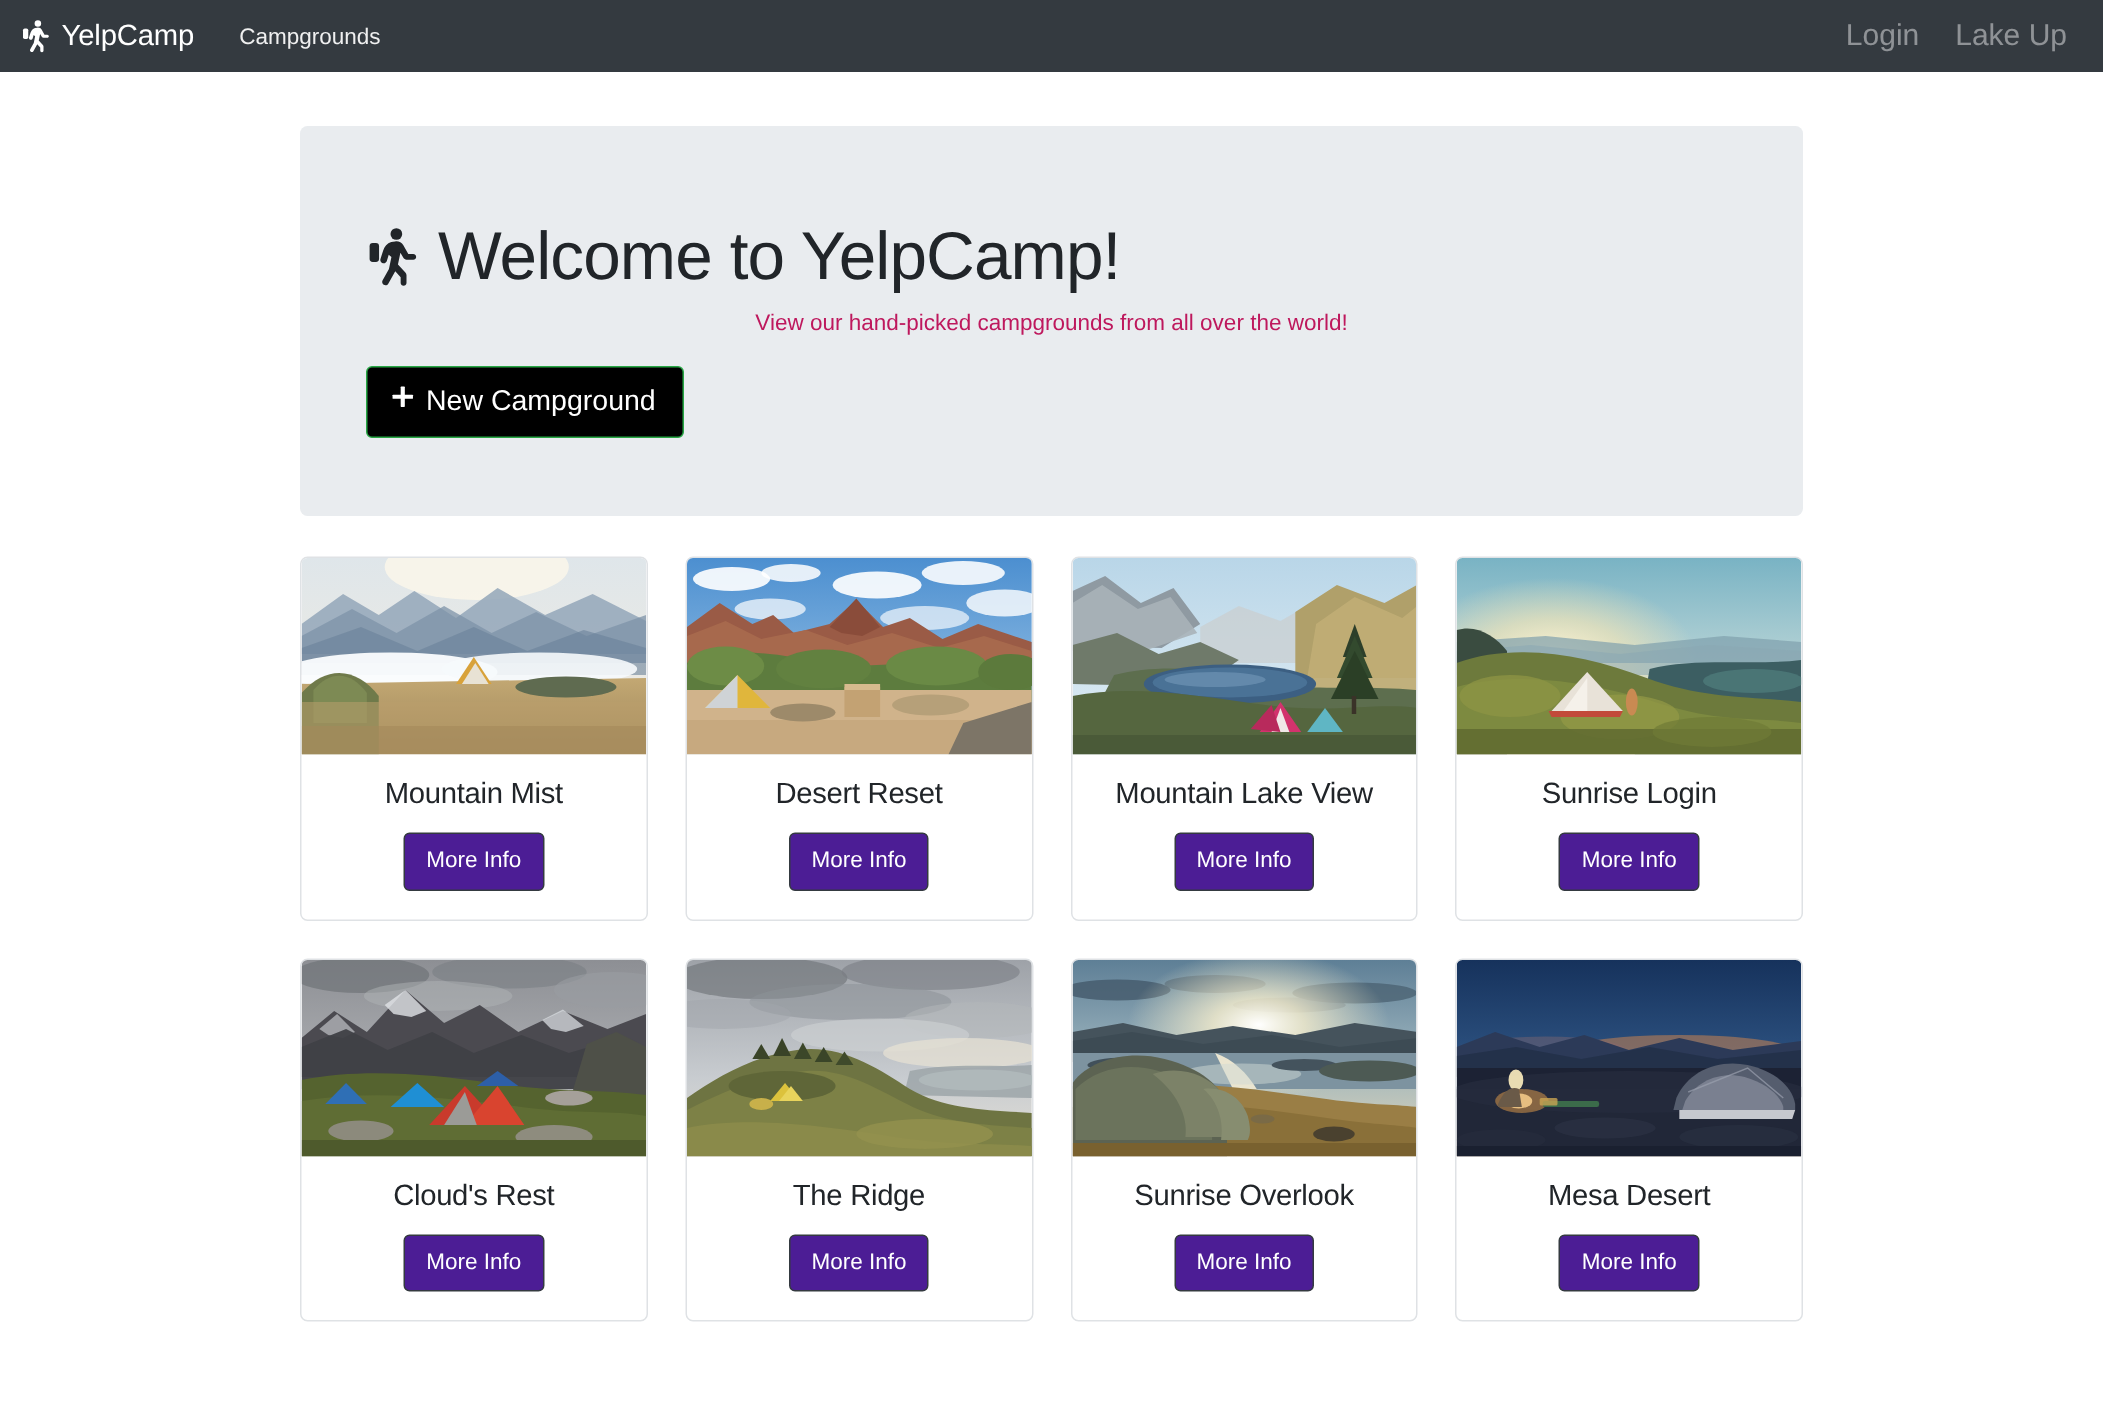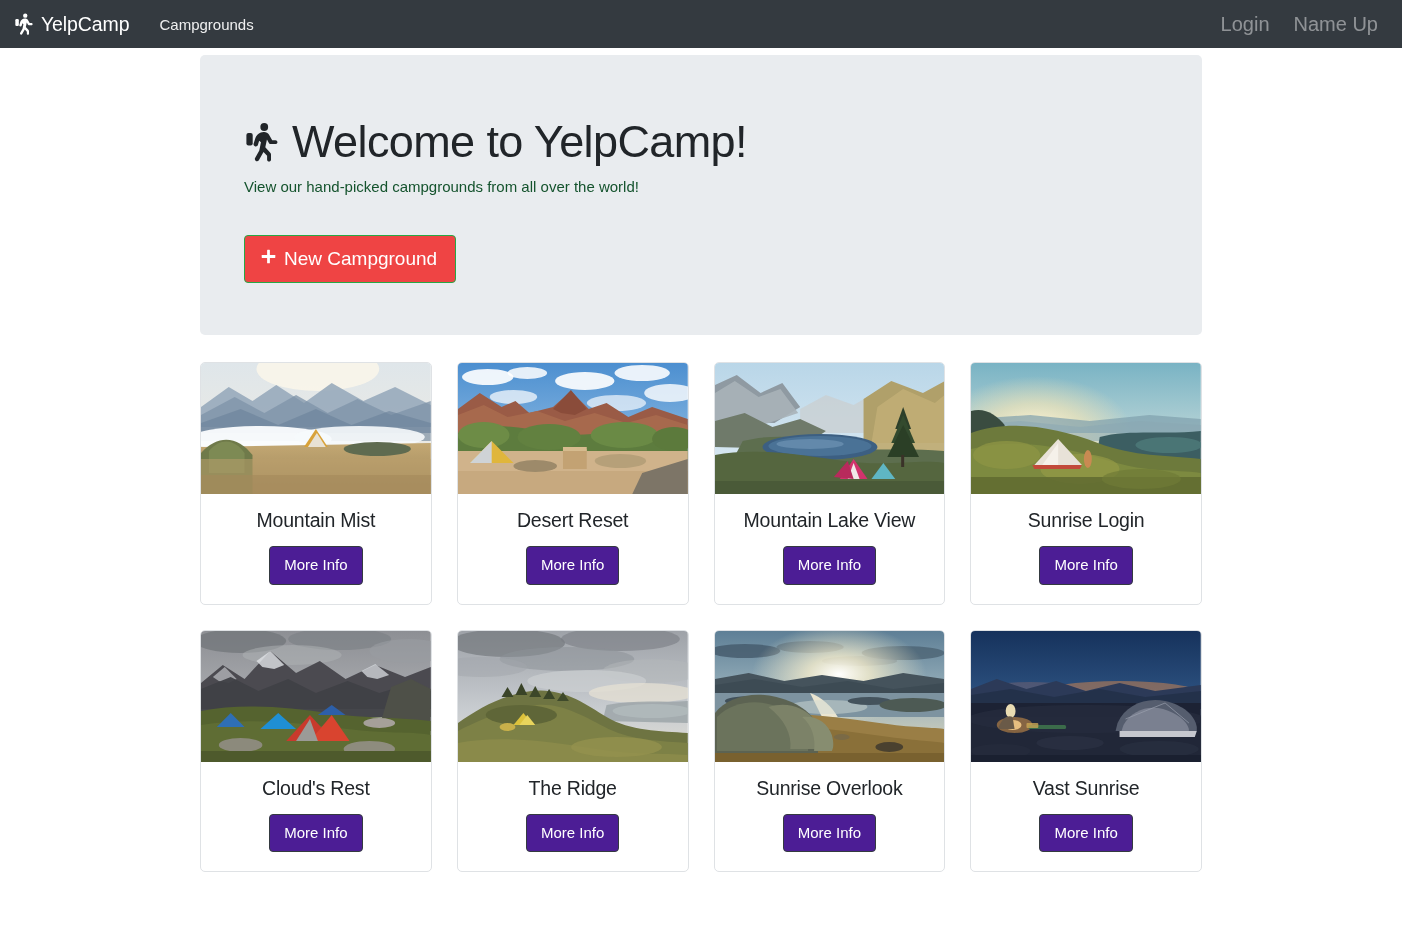--- a/index.html
+++ b/index.html
@@ -47,21 +47,21 @@
     font-size: 20px;
     text-decoration: none;
     cursor: pointer;
     padding: 4px 8px;
   }
 
   
   .container {
     width: 1002px;
     margin: 0 auto;
-    padding-top: 7px;
+    padding-top: 36px;
   }
 
   
   .jumbotron {
     background: #e9ecef;
     border-radius: 5px;
     padding: 62px 44px 52px 44px;
     margin-bottom: 27px;
   }
   .jumbo-title {
@@ -71,44 +71,44 @@
     margin: 0 0 11px 0;
     color: #212529;
     display: flex;
     align-items: center;
     gap: 12px;
     letter-spacing: -0.6px;
   }
   .jumbo-title svg { display: block; flex: none; }
   .jumbo-lead {
     font-size: 15px;
-    color: #14532d;
+    color: #be185d;
     margin: 0 0 20px 0;
     font-weight: 400;
+    text-align: center;
   }
   .btn {
     display: inline-flex;
     align-items: center;
     justify-content: center;
     gap: 7px;
     font-size: 15px;
     border-radius: 4px;
     border: 1px solid transparent;
     cursor: pointer;
     font-family: inherit;
     line-height: 1.5;
     white-space: nowrap;
   }
   .btn-success {
-    background: #ef4444;
+    background: #000000;
     border-color: #28a745;
     color: #ffffff;
     font-size: 19px;
     padding: 9px 18px 9px 15px;
-    margin-top: 20px;
   }
   .btn-light {
     background: #f8f9fa;
     border-color: #f8f9fa;
     color: #212529;
     padding: 7px 14px;
     font-size: 15px;
   }
   .search-row {
     display: flex;
@@ -183,21 +183,21 @@
         <path d="M11.2 6.6 C9.4 7.2 8.2 8.6 7.6 10.4 L6.4 14.2 C6.2 15 6.7 15.8 7.5 16 C8.3 16.2 9.1 15.7 9.3 14.9 L10.1 12.2 L11.3 13.2 L10.2 18.6 L7.4 23.6 C7 24.3 7.2 25.2 7.9 25.6 C8.6 26 9.5 25.8 9.9 25.1 L13 19.6 L15.4 22.2 L15.4 24.8 C15.4 25.5 16 26 16.7 26 C17.4 26 18 25.5 18 24.8 L18 21.3 C18 20.8 17.8 20.4 17.5 20.1 L14.2 16.5 L15.3 11.3 L16.6 13.6 C16.9 14.1 17.4 14.4 18 14.4 L21 14.4 C21.7 14.4 22.3 13.9 22.3 13.2 C22.3 12.5 21.7 11.9 21 11.9 L18.8 11.9 L16.6 8 C15.9 6.8 14.4 6.1 13 6.3 Z"></path>
         <rect x="1.6" y="7" width="4.2" height="8.4" rx="1.4"></rect>
       </svg>
     </span>
     <span>YelpCamp</span>
   </a>
   <a class="nav-link">Campgrounds</a>
   <div class="nav-spacer"></div>
   <div class="nav-right">
     <a class="nav-link-muted">Login</a>
-    <a class="nav-link-muted">Name Up</a>
+    <a class="nav-link-muted">Lake Up</a>
   </div>
 </div>
 
 <div class="container">
 
   <div class="jumbotron">
     <h1 class="jumbo-title">
       <span>
         <svg width="36" height="42" viewBox="0 0 24 26" fill="#212529">
           <circle cx="13.5" cy="3" r="2.6"></circle>
@@ -535,20 +535,20 @@
           <path d="M28 96 C32 86 38 84 42 86 L44 98 L28 98 Z" fill="#6a5a48"></path>
           <rect x="58" y="94" width="38" height="4" rx="1.5" fill="#3b6b4a"></rect>
           <rect x="56" y="92" width="12" height="5" rx="1" fill="#c9a552" opacity="0.8"></rect>
           <ellipse cx="100" cy="112" rx="34" ry="7" fill="#2a3142" opacity="0.8"></ellipse>
           <ellipse cx="190" cy="118" rx="40" ry="8" fill="#282f40" opacity="0.8"></ellipse>
           <ellipse cx="30" cy="120" rx="30" ry="7" fill="#252c3c" opacity="0.8"></ellipse>
           <rect y="124" width="232" height="7" fill="#1a2030"></rect>
         </svg>
       </div>
       <div class="card-body">
-        <h5 class="card-title">Vast Sunrise</h5>
+        <h5 class="card-title">Mesa Desert</h5>
         <button class="btn btn-dark">More Info</button>
       </div>
     </div>
 
   </div>
 
 </div>
 
 </body></html>

